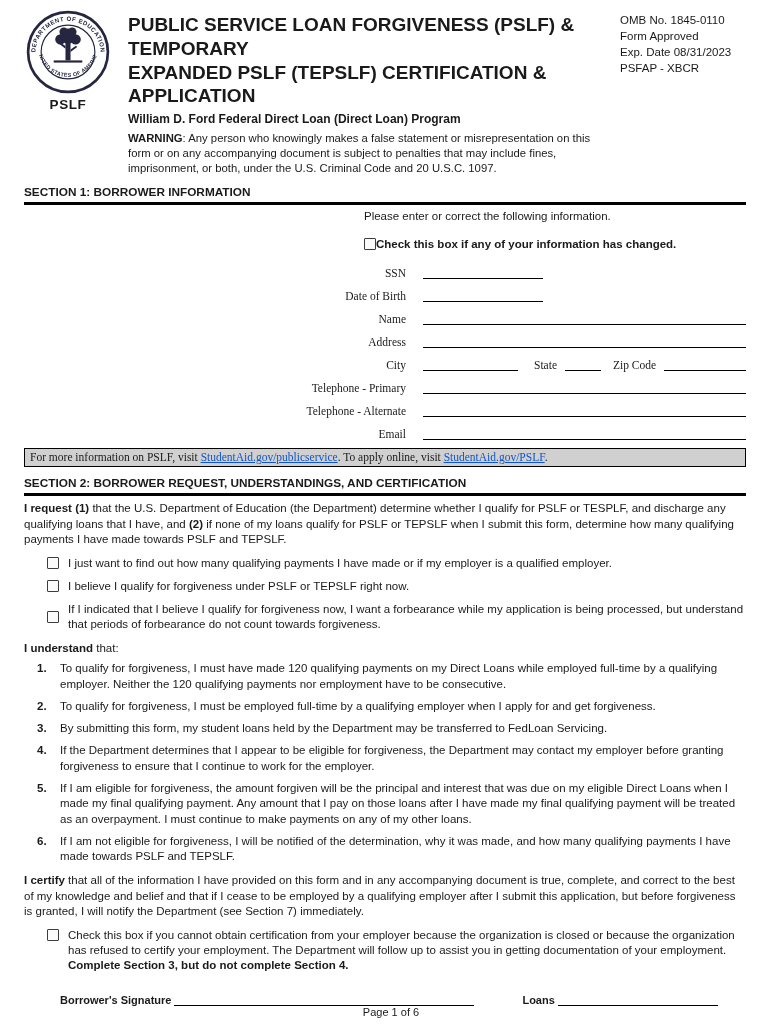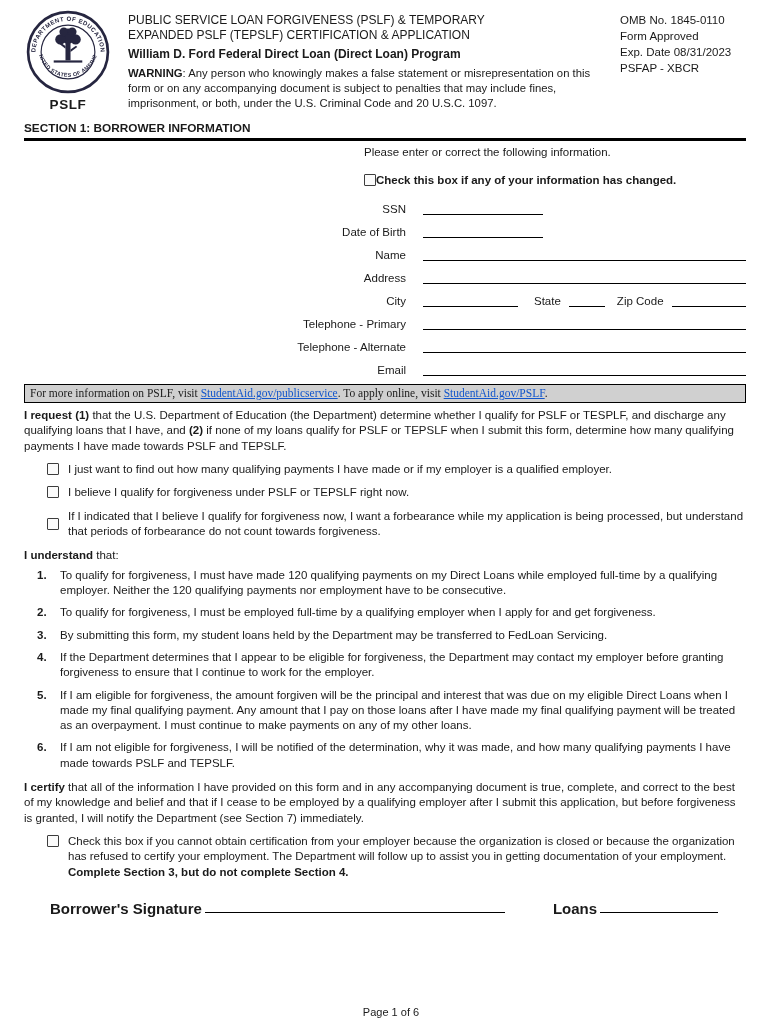--- a/index.html
+++ b/index.html
@@ -11,34 +11,34 @@
   *{box-sizing:border-box;}
   body{margin:0;background:#e9e9e9;font-family:"Liberation Sans","DejaVu Sans",sans-serif;color:var(--ink);}
   .page{width:770px;height:1024px;margin:0 auto;background:#fff;padding:10px 24px 6px;position:relative;overflow:hidden;}
 
   
   .hdr{display:flex;gap:16px;}
   .seal-wrap{width:88px;flex:none;text-align:center;}
   .seal{width:84px;height:84px;display:block;margin:0 auto;}
   .seal-label{font-weight:bold;font-size:13.5px;letter-spacing:.6px;margin-top:3px;}
   .title-wrap{flex:1;padding-top:3px;}
-  .form-title{font-size:12px;font-weight:normal;line-height:1.25;}
+  .form-title{font-size:19px;font-weight:bold;line-height:1.25;}
   .form-subtitle{font-size:12px;font-weight:bold;margin-top:4px;}
   .warning{font-size:11.3px;line-height:1.34;margin-top:5px;}
   .omb{width:126px;flex:none;font-size:11.5px;line-height:1.38;padding-top:3px;}
 
   
   .sec-hdr{font-weight:bold;font-size:11.8px;border-bottom:3px solid #000;padding:2px 0 3px;margin-top:7px;}
 
   
   .s1-top{margin:5px 0 0 340px;font-size:11.5px;}
   .chk-inline{display:flex;align-items:flex-end;margin-top:16px;}
   .chk-inline .lbl{font-weight:bold;font-size:11.5px;}
   .checkbox{width:12px;height:12px;border:1.3px solid #3d3d3d;background:#fbfbfb;flex:none;display:inline-block;border-radius:1px;cursor:pointer;}
-  .fields{margin-top:6px;}
+  .fields{margin-top:6px;font-family:Liberation Serif, serif;}
   .frow{display:flex;align-items:flex-end;height:23px;font-size:11.5px;}
   .flabel{width:382px;text-align:right;flex:none;}
   .inlabel{flex:none;}
   .fline{border-bottom:1px solid #000;height:15px;margin-left:17px;font-size:11.5px;}
   .w-sm{width:120px;}
   .w-city{width:95px;}
   .w-state{width:36px;margin-left:8px;}
   .w-zip{flex:1;margin-left:8px;}
   .w-lg{flex:1;}
   .gap-l{margin-left:16px;}
@@ -54,21 +54,21 @@
   .chk-row .checkbox{margin-top:1px;}
   .chk-row.center{align-items:center;}
   .chk-row.center .checkbox{margin-top:0;}
   .understand{font-size:11.5px;margin-top:10px;}
   .uitem{display:flex;margin:7px 0 0 13px;font-size:11.5px;line-height:1.33;}
   .unum{width:23px;flex:none;font-weight:bold;}
   .utext{flex:1;}
   b,strong{font-weight:bold;}
 
   
-  .sig-row{display:flex;align-items:flex-start;margin:20px 28px 0 26px;font-size:15px;}
+  .sig-row{display:flex;align-items:center;margin:20px 28px 0 36px;font-size:11px;}
   .sig-label{font-weight:bold;flex:none;}
   .sig-line{width:300px;border-bottom:1px solid #000;height:13px;margin-left:3px;}
   .sig-gap{width:48px;flex:none;}
   .date-line{flex:1;border-bottom:1px solid #000;height:13px;margin-left:3px;}
 
   .footer{position:absolute;bottom:6px;left:12px;right:0;text-align:center;font-size:11px;}
 </style>
 </head>
 <body>
 
@@ -169,20 +169,21 @@
     <div class="frow">
       <div class="flabel">Email</div>
       <div class="fline w-lg"></div>
     </div>
   </div>
 
   <div class="info-bar">
     <span>For more information on PSLF, visit </span><a class="link">StudentAid.gov/publicservice</a><span>. To apply online, visit </span><a class="link">StudentAid.gov/PSLF</a><span>.</span>
   </div>
 
+  <div class="sec-hdr">SECTION 2: BORROWER REQUEST, UNDERSTANDINGS, AND CERTIFICATION</div>
 
   <p class="para">
     <strong>I request (1)</strong><span> that the U.S. Department of Education (the Department) determine whether I qualify for PSLF or TESPLF, and discharge any qualifying loans that I have, and </span><strong>(2)</strong><span> if none of my loans qualify for PSLF or TEPSLF when I submit this form, determine how many qualifying payments I have made towards PSLF and TEPSLF.</span>
   </p>
 
   <div class="chk-row">
     <span class="checkbox"></span>
     <span>I just want to find out how many qualifying payments I have made or if my employer is a qualified employer.</span>
   </div>
 

